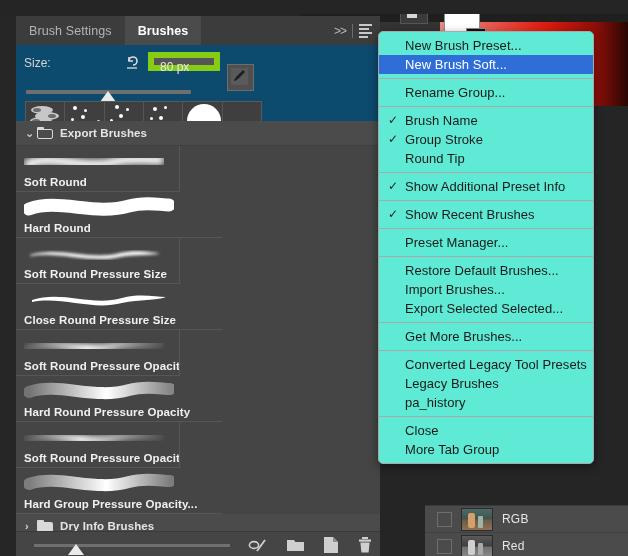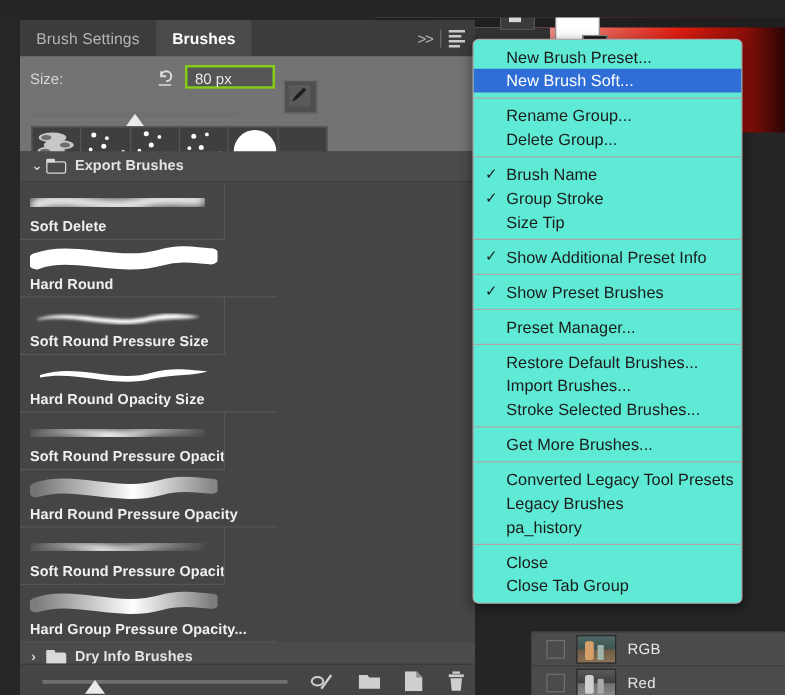--- a/index.html
+++ b/index.html
@@ -48,24 +48,24 @@
   .tab-tools{display:flex;align-items:center;gap:6px;padding-right:8px;color:#a8a8a8;}
   .chev2{font-size:12px;letter-spacing:-1px;color:#b9b9b9;}
   .divider-v{width:1px;height:14px;background:#6b6b6b;}
   .hamburger{display:flex;flex-direction:column;gap:2px;width:13px;}
   .hamburger i{display:block;height:2px;background:#c9c9c9;}
   .hamburger i:nth-child(1){width:13px;}
   .hamburger i:nth-child(2){width:10px;}
   .hamburger i:nth-child(3){width:13px;}
   .hamburger i:nth-child(4){width:9px;}
 
-  .size-area{position:relative;height:76px;background:#737373;}
+  .size-area{position:relative;height:76px;background:#0c4a6e;}
   .size-label{position:absolute;left:8px;top:11px;font-size:12px;color:#d4d4d4;}
   .reset-icon{position:absolute;left:108px;top:8px;width:18px;height:18px;}
-  .size-input{position:absolute;left:132px;top:7px;width:72px;height:19px;background:#555;border:2px solid #84cc16;
+  .size-input{position:absolute;left:132px;top:7px;width:72px;height:19px;background:#555;border:6px solid #84cc16;
     color:#e8e8e8;font-size:12px;line-height:19px;padding-left:6px;box-sizing:border-box;}
   .brush-doc-icon{position:absolute;left:211px;top:19px;width:25px;height:25px;background:#4f4f4f;border:1px solid #6c6c6c;}
   .slider-track{position:absolute;left:10px;top:45px;width:165px;height:4px;background:#6f6f6f;border-radius:1px;}
   .slider-thumb{position:absolute;left:84px;top:46px;width:0;height:0;
     border-left:8px solid transparent;border-right:8px solid transparent;border-bottom:11px solid #eaeaea;}
 
   .recent{position:absolute;left:9px;top:56px;width:235px;height:40px;background:#3f3f3f;border:1px solid #5a5a5a;display:flex;}
   .rcell{width:46px;height:38px;border-right:1px solid #555;position:relative;overflow:hidden;}
   .rcell:last-child{border-right:none;}
   .rnum{position:absolute;left:2px;bottom:0px;color:#fff;font-size:11px;font-weight:bold;}
@@ -239,21 +239,21 @@
     <div class="bgrid">
       <div class="bcell">
         <svg class="stroke" width="140" height="24" viewBox="0 0 140 24">
           <defs>
               <filter id="f1">
                 <feGaussianBlur stdDeviation="3.2"></feGaussianBlur>
               </filter>
             </defs>
           <path d="M4 14 C30 4, 60 20, 90 12 C110 7, 125 11, 136 10" stroke="#ffffff" stroke-width="9" fill="none" filter="url(#f1)" stroke-linecap="round"></path>
         </svg>
-        <span class="bname">Soft Delete</span>
+        <span class="bname">Soft Round</span>
       </div>
       <div class="bcell">
         <svg class="stroke" width="150" height="24" viewBox="0 0 150 24">
           <path d="M5 13 C35 2, 70 20, 105 10 C122 5, 136 9, 145 9" stroke="#ffffff" stroke-width="13" fill="none" stroke-linecap="round"></path>
         </svg>
         <span class="bname">Hard Round</span>
       </div>
 
       <div class="bcell">
         <svg class="stroke" width="140" height="24" viewBox="0 0 140 24">
@@ -263,21 +263,21 @@
               </filter>
             </defs>
           <path d="M6 13 C36 4, 66 19, 96 11 C114 7, 128 11, 136 11 C128 14, 114 12, 96 15 C66 22, 36 9, 6 14 Z" fill="#ffffff" filter="url(#f2)"></path>
         </svg>
         <span class="bname">Soft Round Pressure Size</span>
       </div>
       <div class="bcell">
         <svg class="stroke" width="150" height="24" viewBox="0 0 150 24">
           <path d="M8 12 C38 2, 68 19, 98 10 C116 5, 132 9, 142 9 C132 13, 116 11, 98 15 C68 23, 38 8, 8 14 Z" fill="#ffffff"></path>
         </svg>
-        <span class="bname">Hard Round Opacity Size</span>
+        <span class="bname">Close Round Pressure Size</span>
       </div>
 
       <div class="bcell">
         <svg class="stroke" width="140" height="24" viewBox="0 0 140 24">
           <defs>
             <linearGradient id="g1" x1="0" x2="1">
                 <stop offset="0" stop-color="#ffffff" stop-opacity="0.15"></stop>
               <stop offset="0.45" stop-color="#ffffff" stop-opacity="0.95"></stop>
                 <stop offset="1" stop-color="#ffffff" stop-opacity="0.1"></stop>
               </linearGradient>
@@ -376,37 +376,36 @@
     </div>
   </div>
 
 </div>
 
 <div class="menu" id="menu-root">
     <div class="mi"><span>New Brush Preset...</span></div>
     <div class="mi hl"><span>New Brush Soft...</span></div>
     <div class="msep"></div>
     <div class="mi"><span>Rename Group...</span></div>
-    <div class="mi"><span>Delete Group...</span></div>
     <div class="msep"></div>
     <div class="mi"><span class="tick">✓</span><span>Brush Name</span></div>
     <div class="mi"><span class="tick">✓</span><span>Group Stroke</span></div>
-    <div class="mi"><span>Size Tip</span></div>
+    <div class="mi"><span>Round Tip</span></div>
     <div class="msep"></div>
     <div class="mi"><span class="tick">✓</span><span>Show Additional Preset Info</span></div>
     <div class="msep"></div>
-    <div class="mi"><span class="tick">✓</span><span>Show Preset Brushes</span></div>
+    <div class="mi"><span class="tick">✓</span><span>Show Recent Brushes</span></div>
     <div class="msep"></div>
     <div class="mi"><span>Preset Manager...</span></div>
     <div class="msep"></div>
     <div class="mi"><span>Restore Default Brushes...</span></div>
     <div class="mi"><span>Import Brushes...</span></div>
-    <div class="mi"><span>Stroke Selected Brushes...</span></div>
+    <div class="mi"><span>Export Selected Selected...</span></div>
     <div class="msep"></div>
     <div class="mi"><span>Get More Brushes...</span></div>
     <div class="msep"></div>
     <div class="mi"><span>Converted Legacy Tool Presets</span></div>
     <div class="mi"><span>Legacy Brushes</span></div>
     <div class="mi"><span>pa_history</span></div>
     <div class="msep"></div>
     <div class="mi"><span>Close</span></div>
-    <div class="mi"><span>Close Tab Group</span></div>
+    <div class="mi"><span>More Tab Group</span></div>
   </div>
 
 </body></html>

